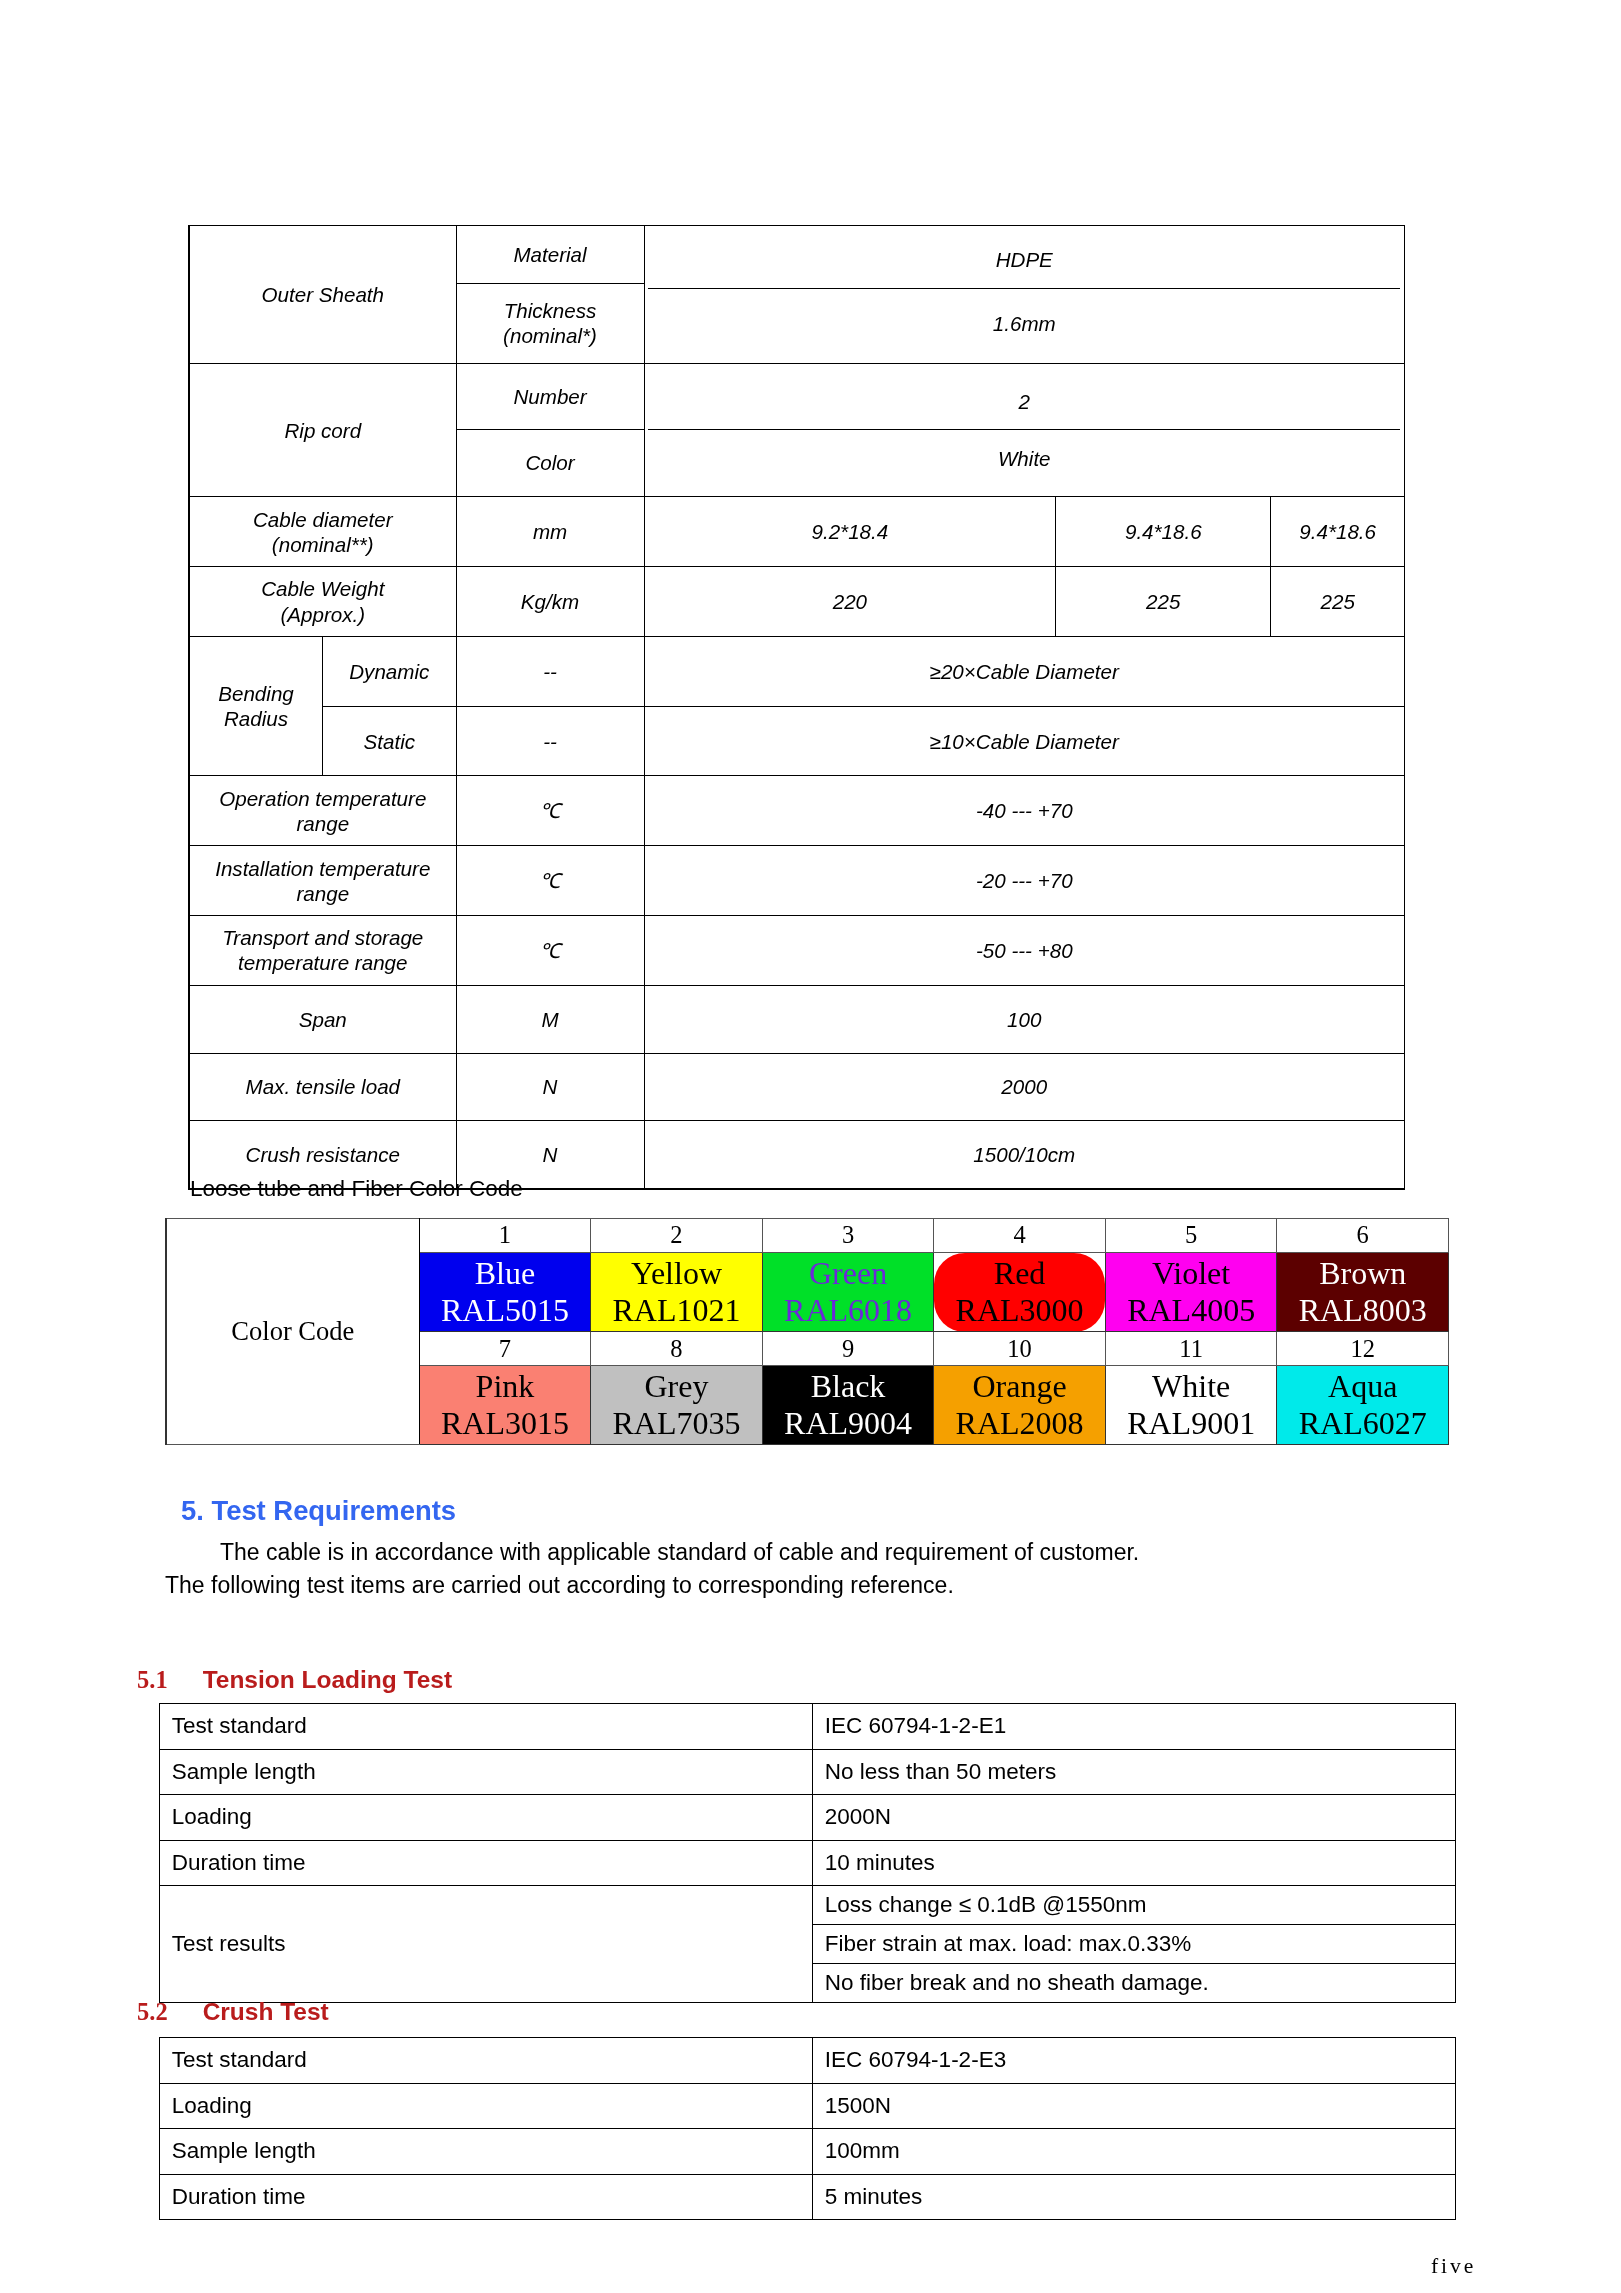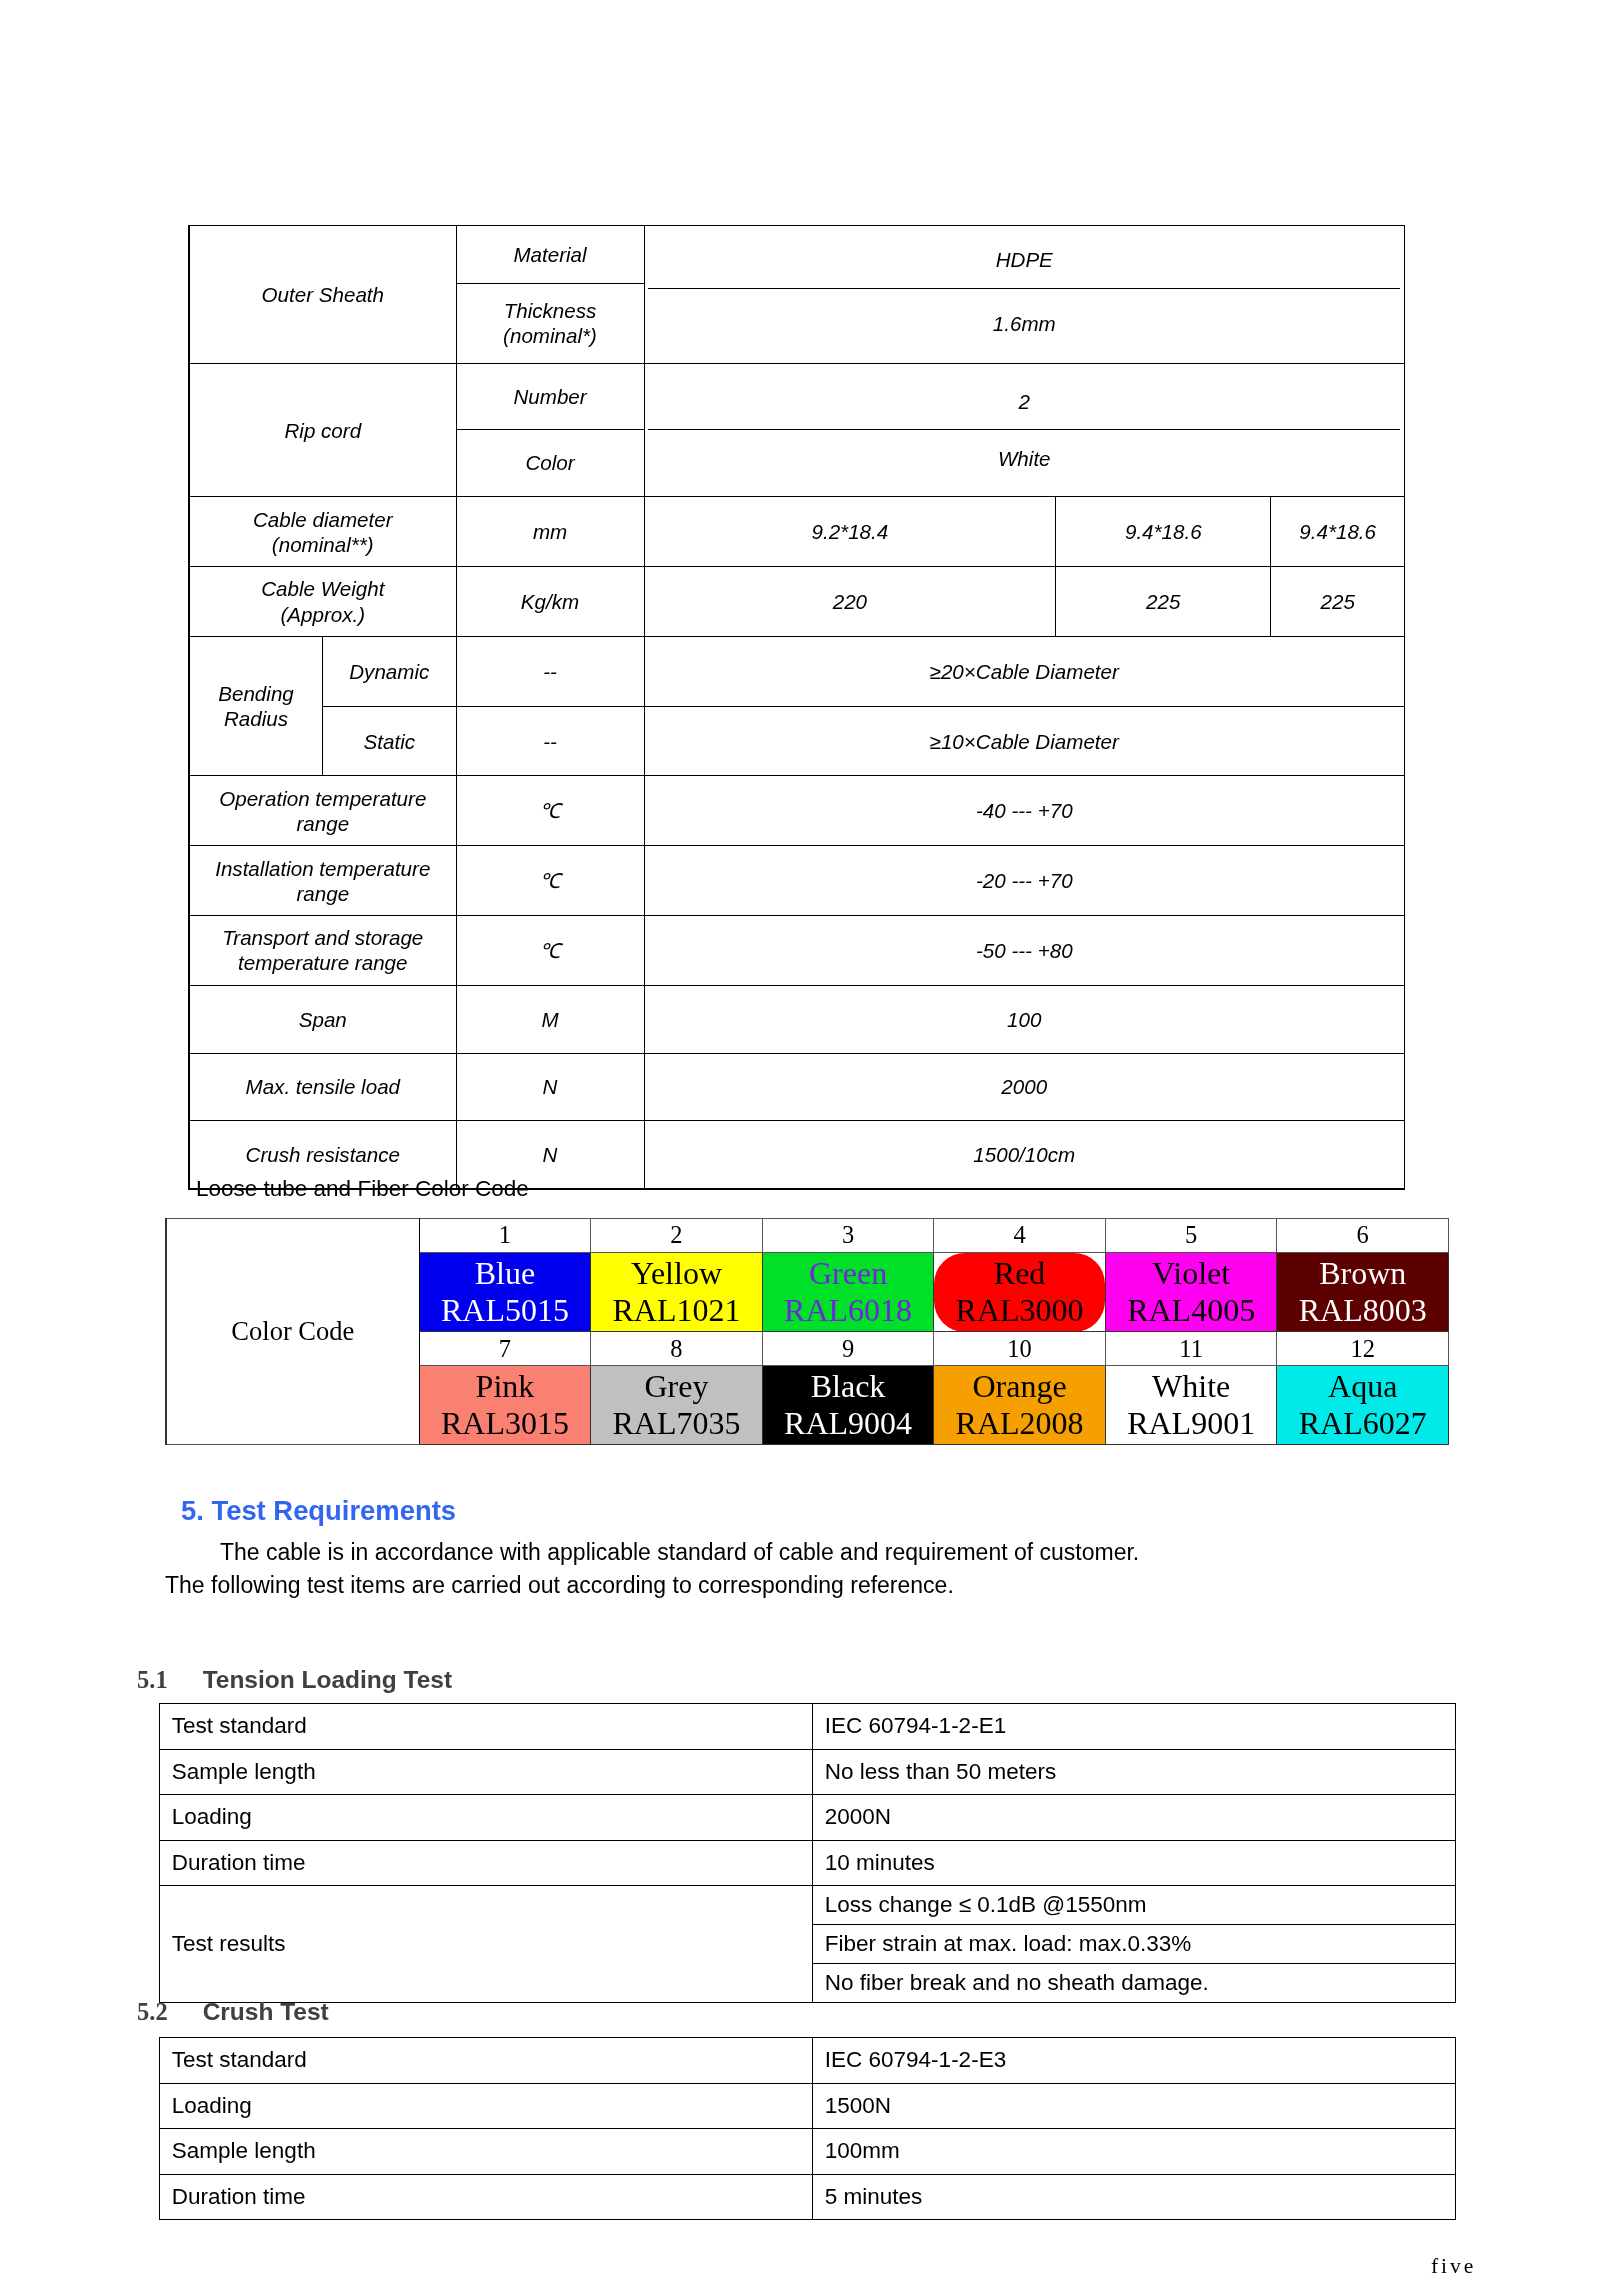--- a/index.html
+++ b/index.html
@@ -41,21 +41,21 @@
     line-height: 1.22;
     padding: 4.9px 3.9px;
     color: #000;
     font-style: italic;
   }
   .spec-table .outer-edge-l { border-left: 2.5px solid #000; }
 
   
   .cc-caption {
     position: absolute;
-    left: 196px;
+    left: 190px;
     top: 1176px;
     font-size: 22.5px;
     font-family: "Liberation Sans", sans-serif;
     color: #000;
     white-space: nowrap;
   }
   .cc-table {
     position: absolute;
     left: 165px;
     top: 1218px;
@@ -106,21 +106,21 @@
     font-size: 23px;
     line-height: 1.42;
     color: #000;
     width: 1274px;
   }
   .body-para .indent { padding-left: 55px; display: inline-block; }
 
   .h-sub {
     position: absolute;
     font-family: "Liberation Sans", sans-serif;
-    color: #404040;
+    color: #b91c1c;
     white-space: nowrap;
   }
   .h-sub .num {
     font-family: "Liberation Serif", serif;
     font-weight: bold;
     font-size: 24.5px;
   }
   .h-sub .txt {
     font-family: "Liberation Sans", sans-serif;
     font-weight: bold;

